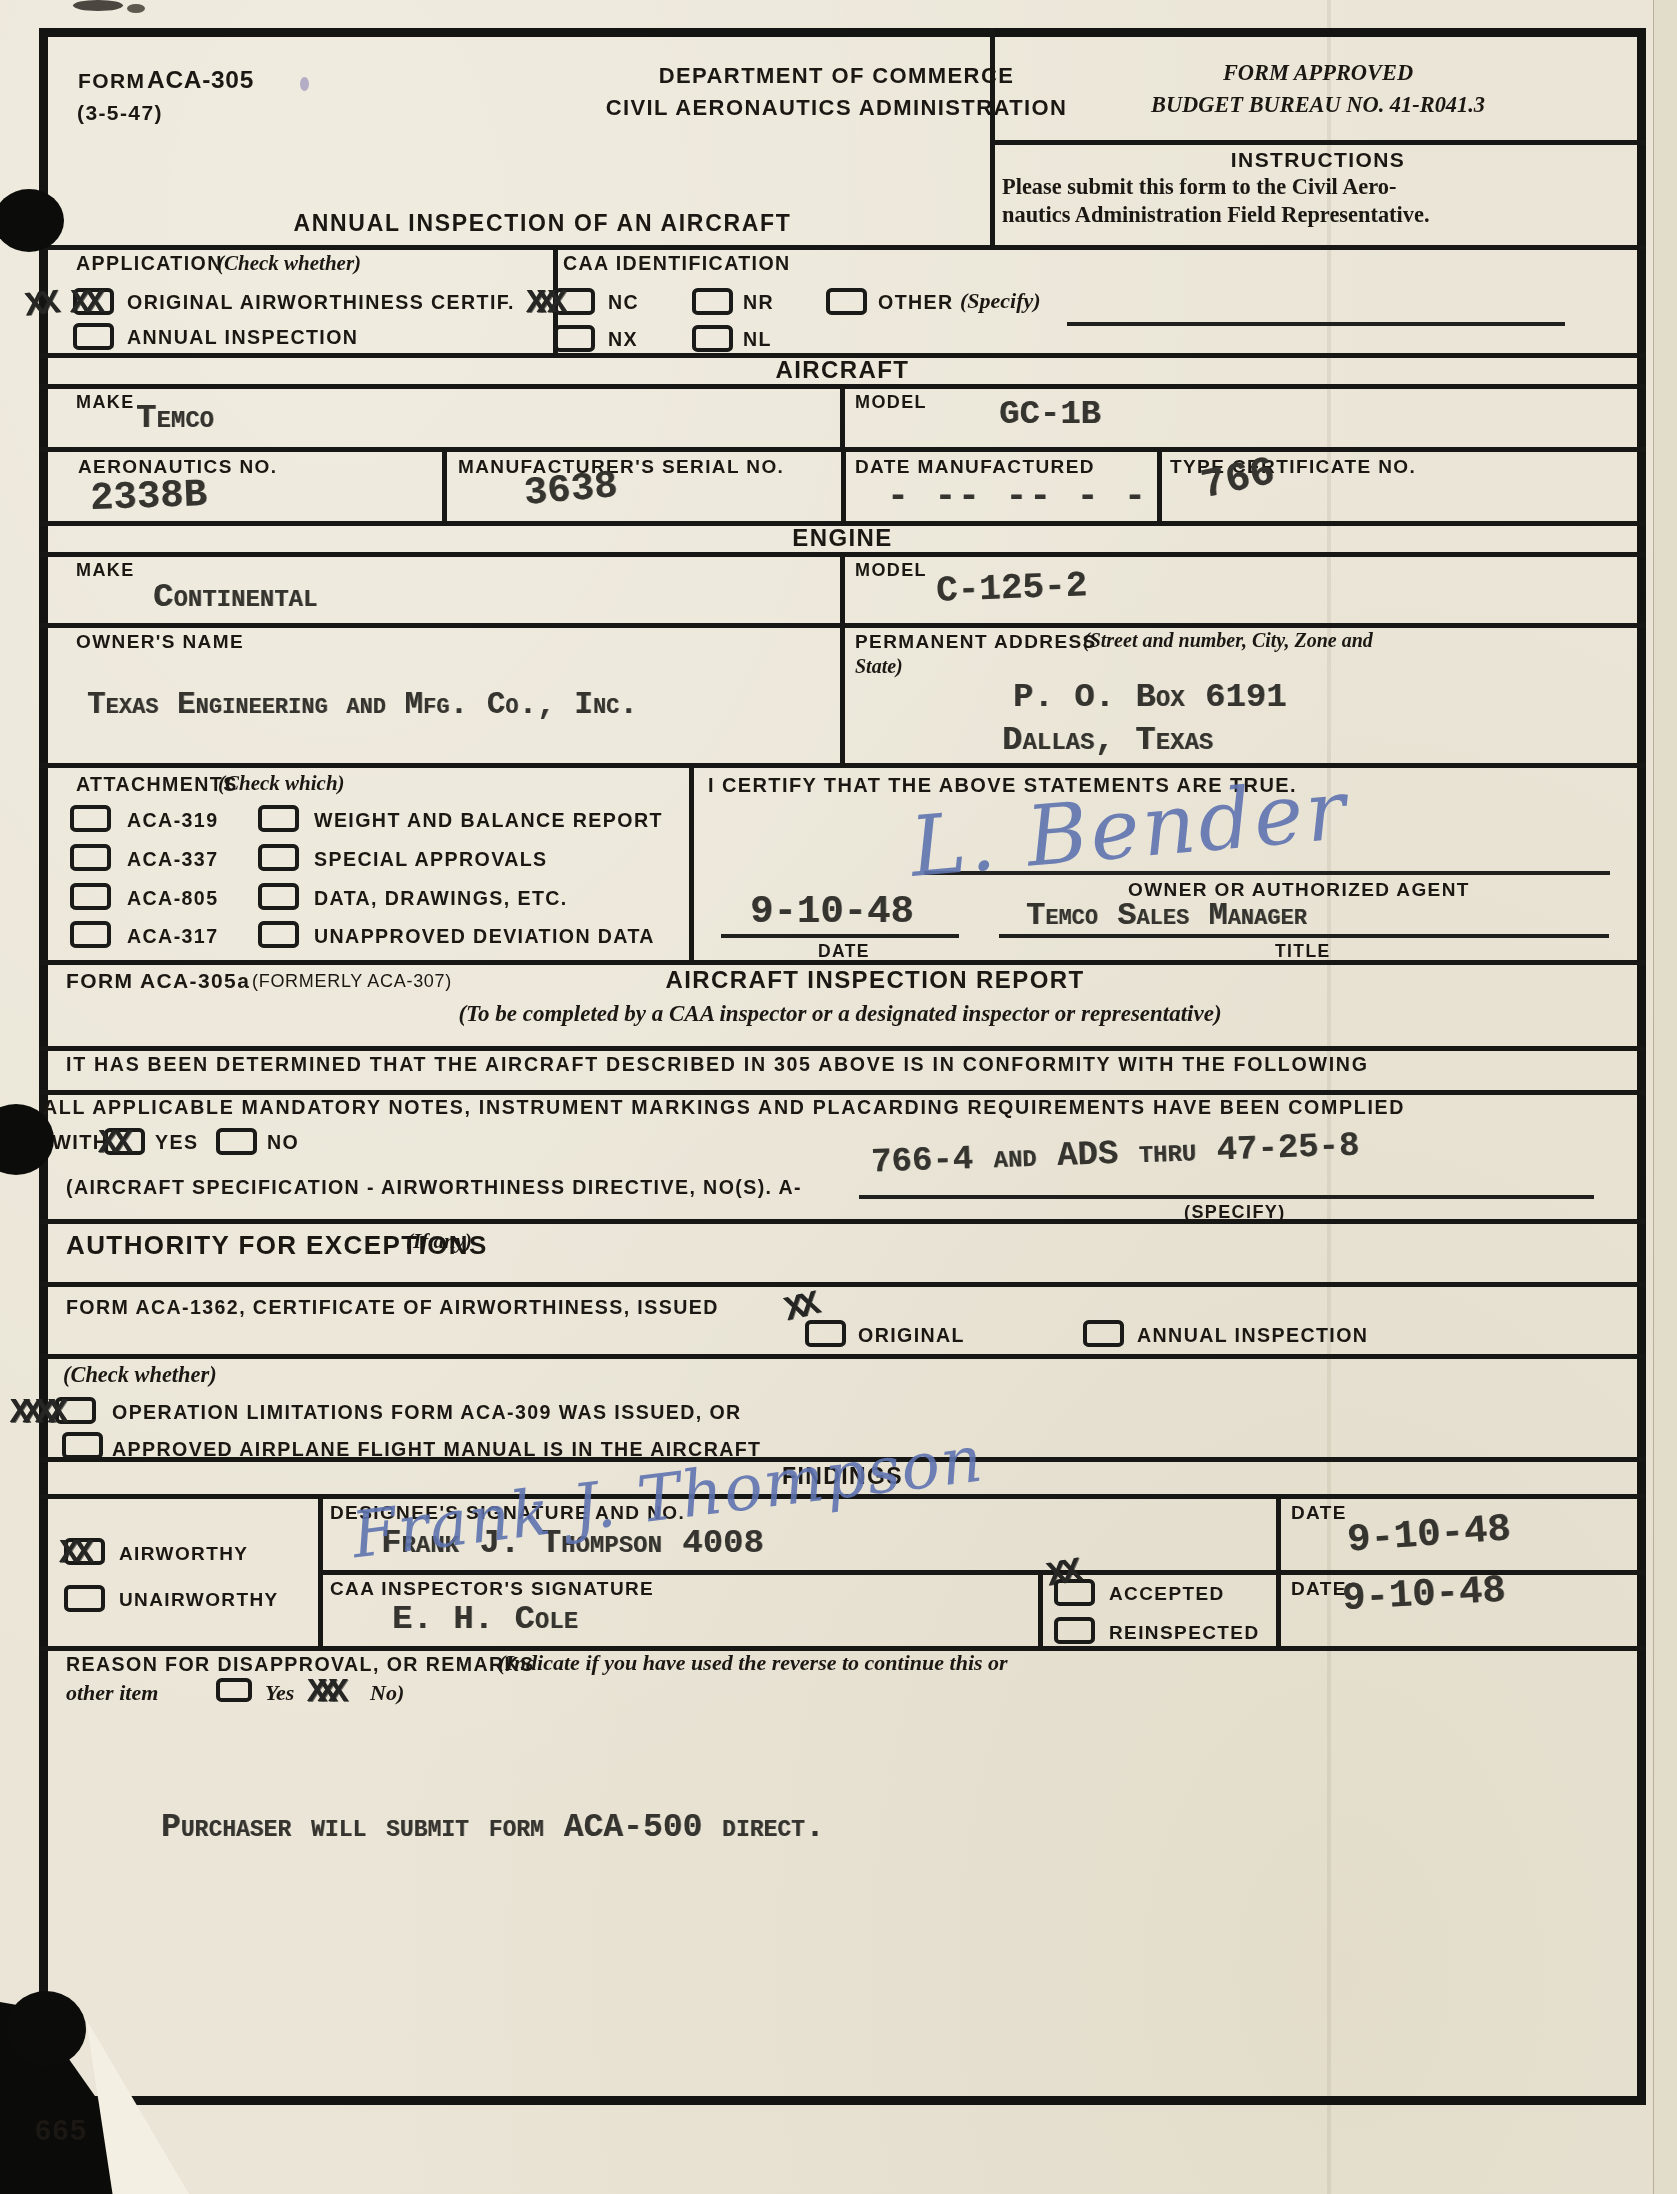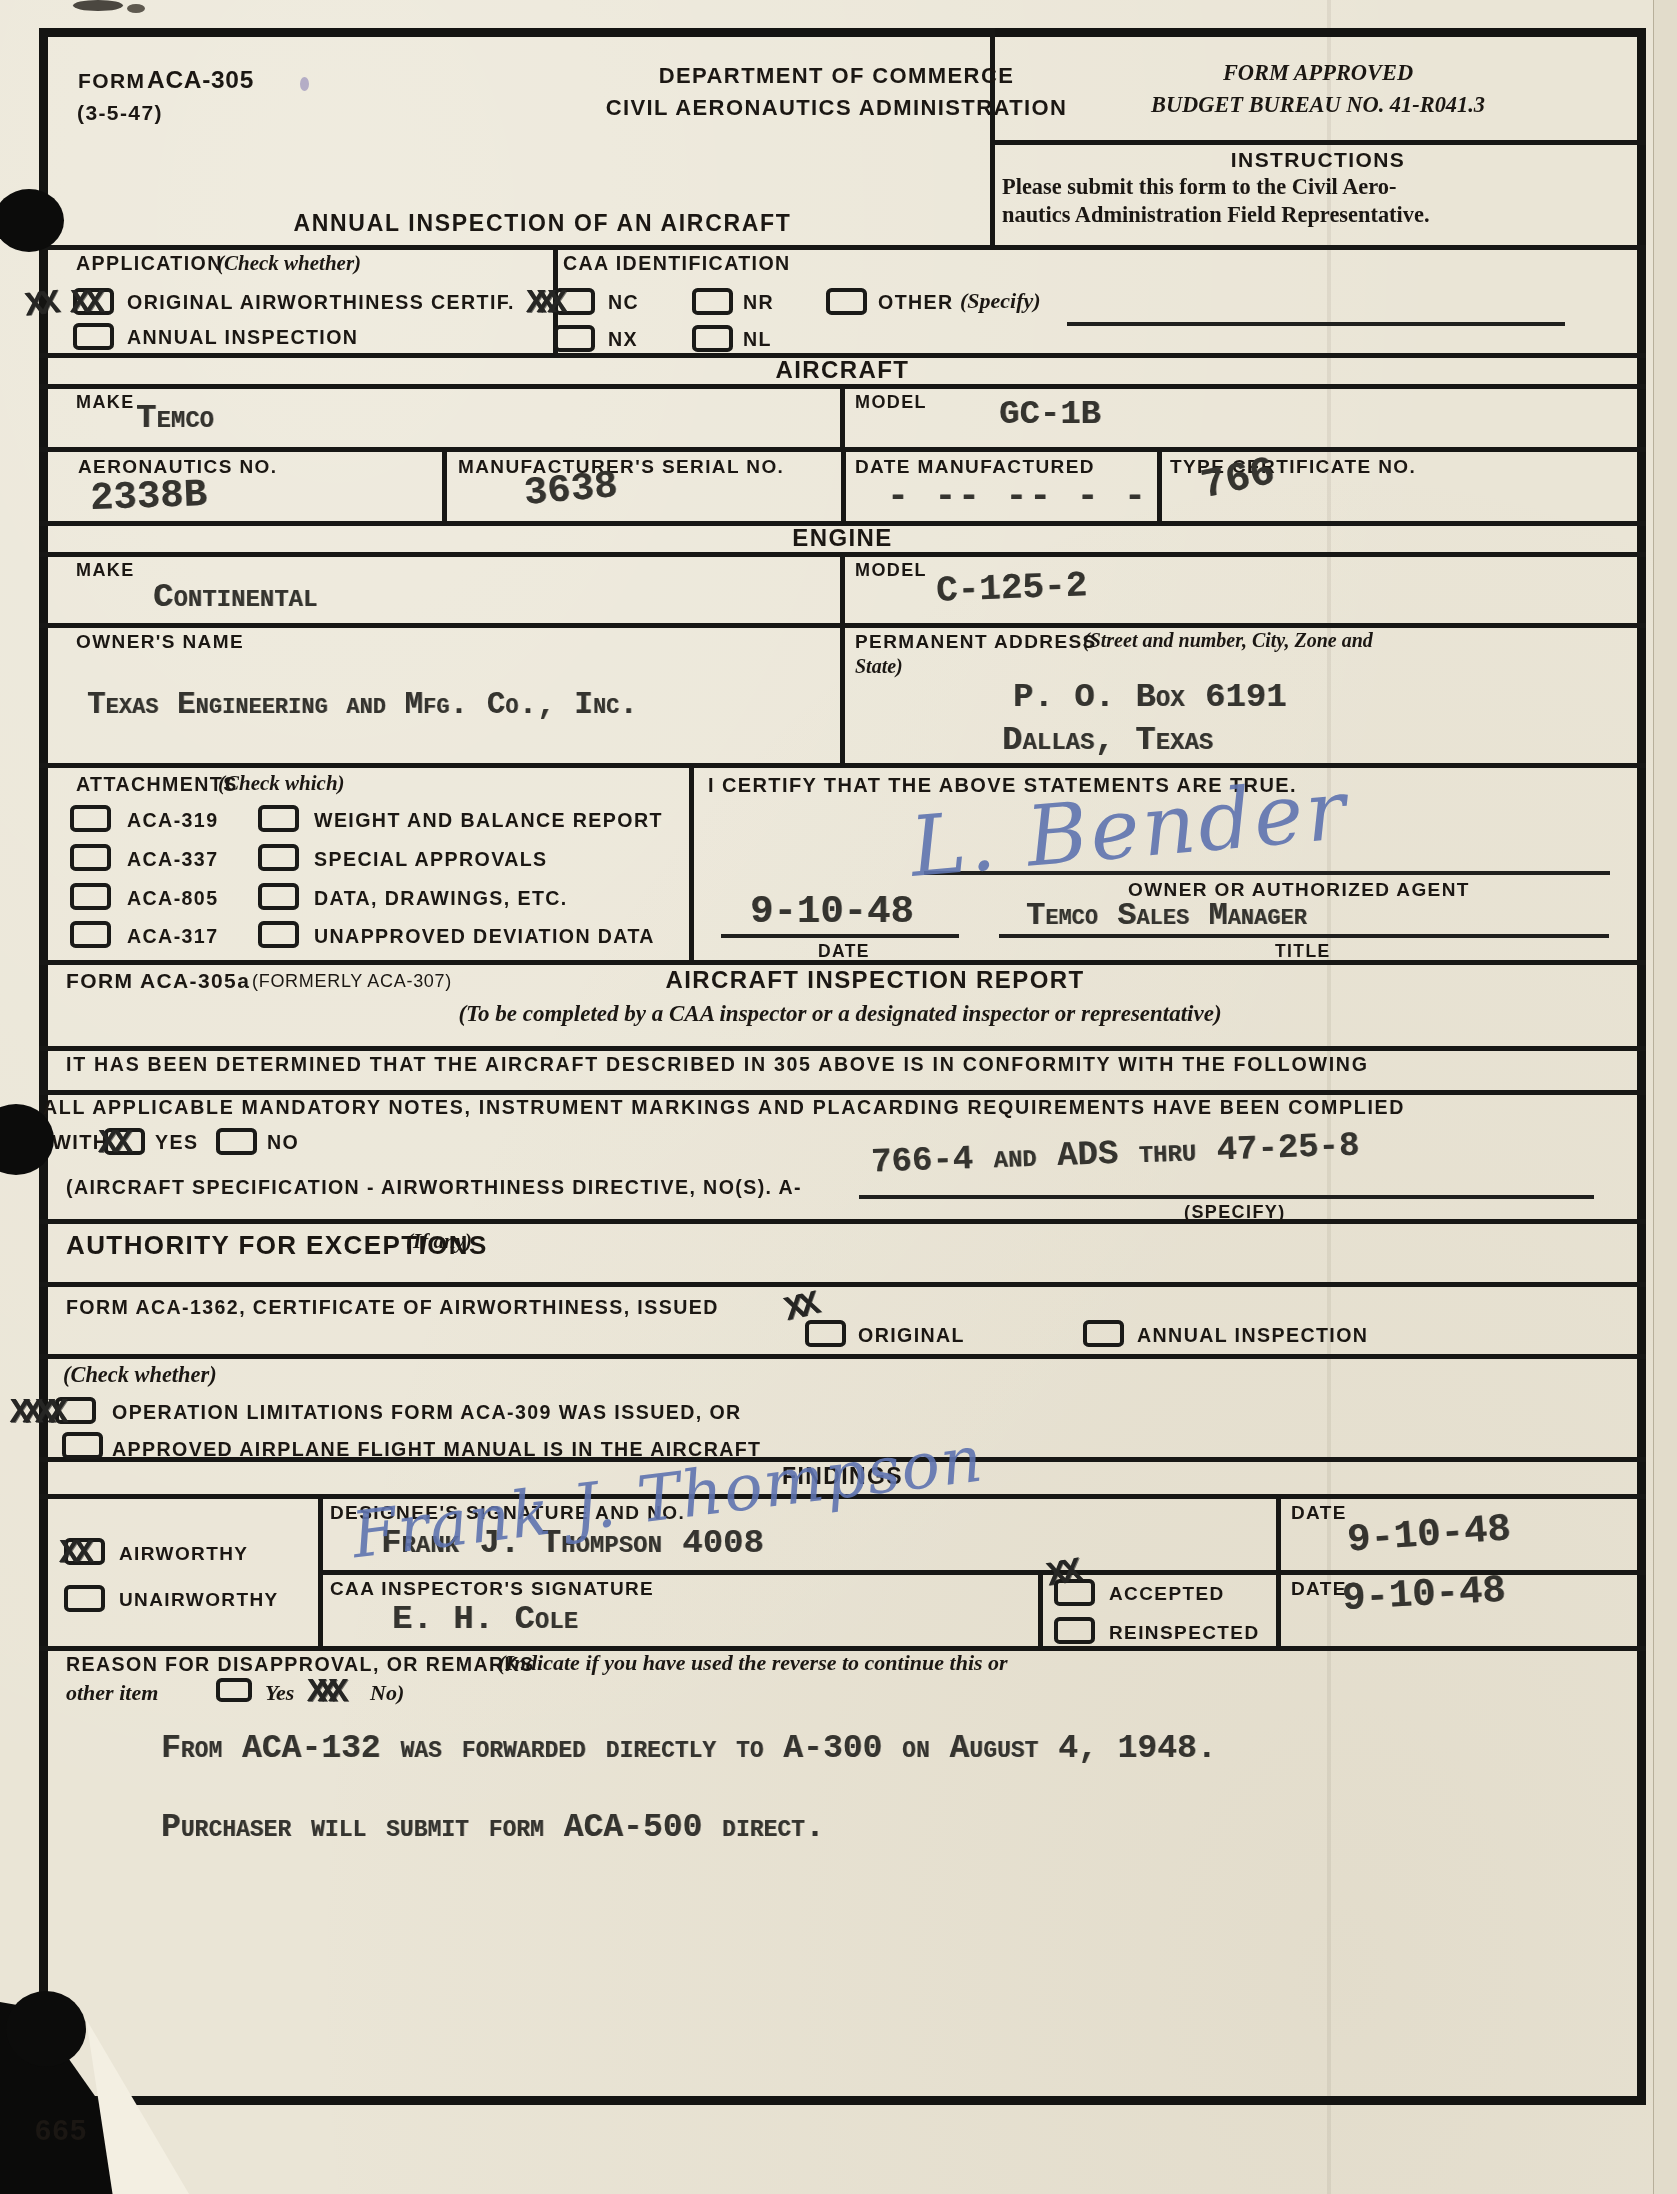--- a/index.html
+++ b/index.html
@@ -218,21 +218,20 @@
   <span class="abs lbl" style="left:1291px;top:1578px;font-size:19px;">DATE</span>
   <span class="abs typed" style="left:1342px;top:1573px;font-size:39px;transform:rotate(-3deg);">9-10-48</span>
 
   <span class="abs lbl" style="left:66px;top:1653px;font-size:19.6px;">REASON FOR DISAPPROVAL, OR REMARKS</span>
   <span class="abs ser" style="left:498px;top:1650px;font-size:22px;">(Indicate if you have used the reverse to continue this or</span>
   <span class="abs ser" style="left:66px;top:1680px;font-size:22px;">other item</span>
   <span class="cbx" style="left:216px;top:1678px;width:36px;height:24px;"></span>
   <span class="abs ser" style="left:265px;top:1680px;font-size:22px;">Yes</span>
   <span class="abs mark" style="left:307px;top:1673px;letter-spacing:-9.8px;">XXX</span>
   <span class="abs ser" style="left:370px;top:1680px;font-size:22px;">No)</span>
-  <span class="abs typed" style="left:161px;top:1730px;font-size:33px;">From ACA-132 was forwarded directly to A-300 on August 4, 1948.</span>
   <span class="abs typed" style="left:161px;top:1809px;font-size:33px;">Purchaser will submit form ACA-500 direct.</span>
 
   <span class="abs lbl" style="left:35px;top:2114px;font-size:29px;z-index:55;">665</span>
 
   <div class="hole" style="left:-5.6px;top:189px;width:70px;height:63px;"></div>
   <div class="hole" style="left:-22.4px;top:1104px;width:76px;height:71px;"></div>
   <div class="hole" style="left:5.6px;top:1991px;width:80px;height:76px;"></div>
   <div class="abs" style="left:0;top:2002px;width:164px;height:192px;background:#0b0b0a;z-index:48;clip-path:polygon(0 0,20% 3%,100% 100%,0 100%);"></div>
   <div class="abs" style="left:42px;top:2019px;width:147px;height:175px;background:#f3efe2;z-index:49;clip-path:polygon(30% 0,100% 100%,48% 100%);"></div>
   <div class="abs" style="left:73px;top:0;width:50px;height:11.2px;background:#2e2a24;border-radius:50%;opacity:.85;z-index:46;"></div>

